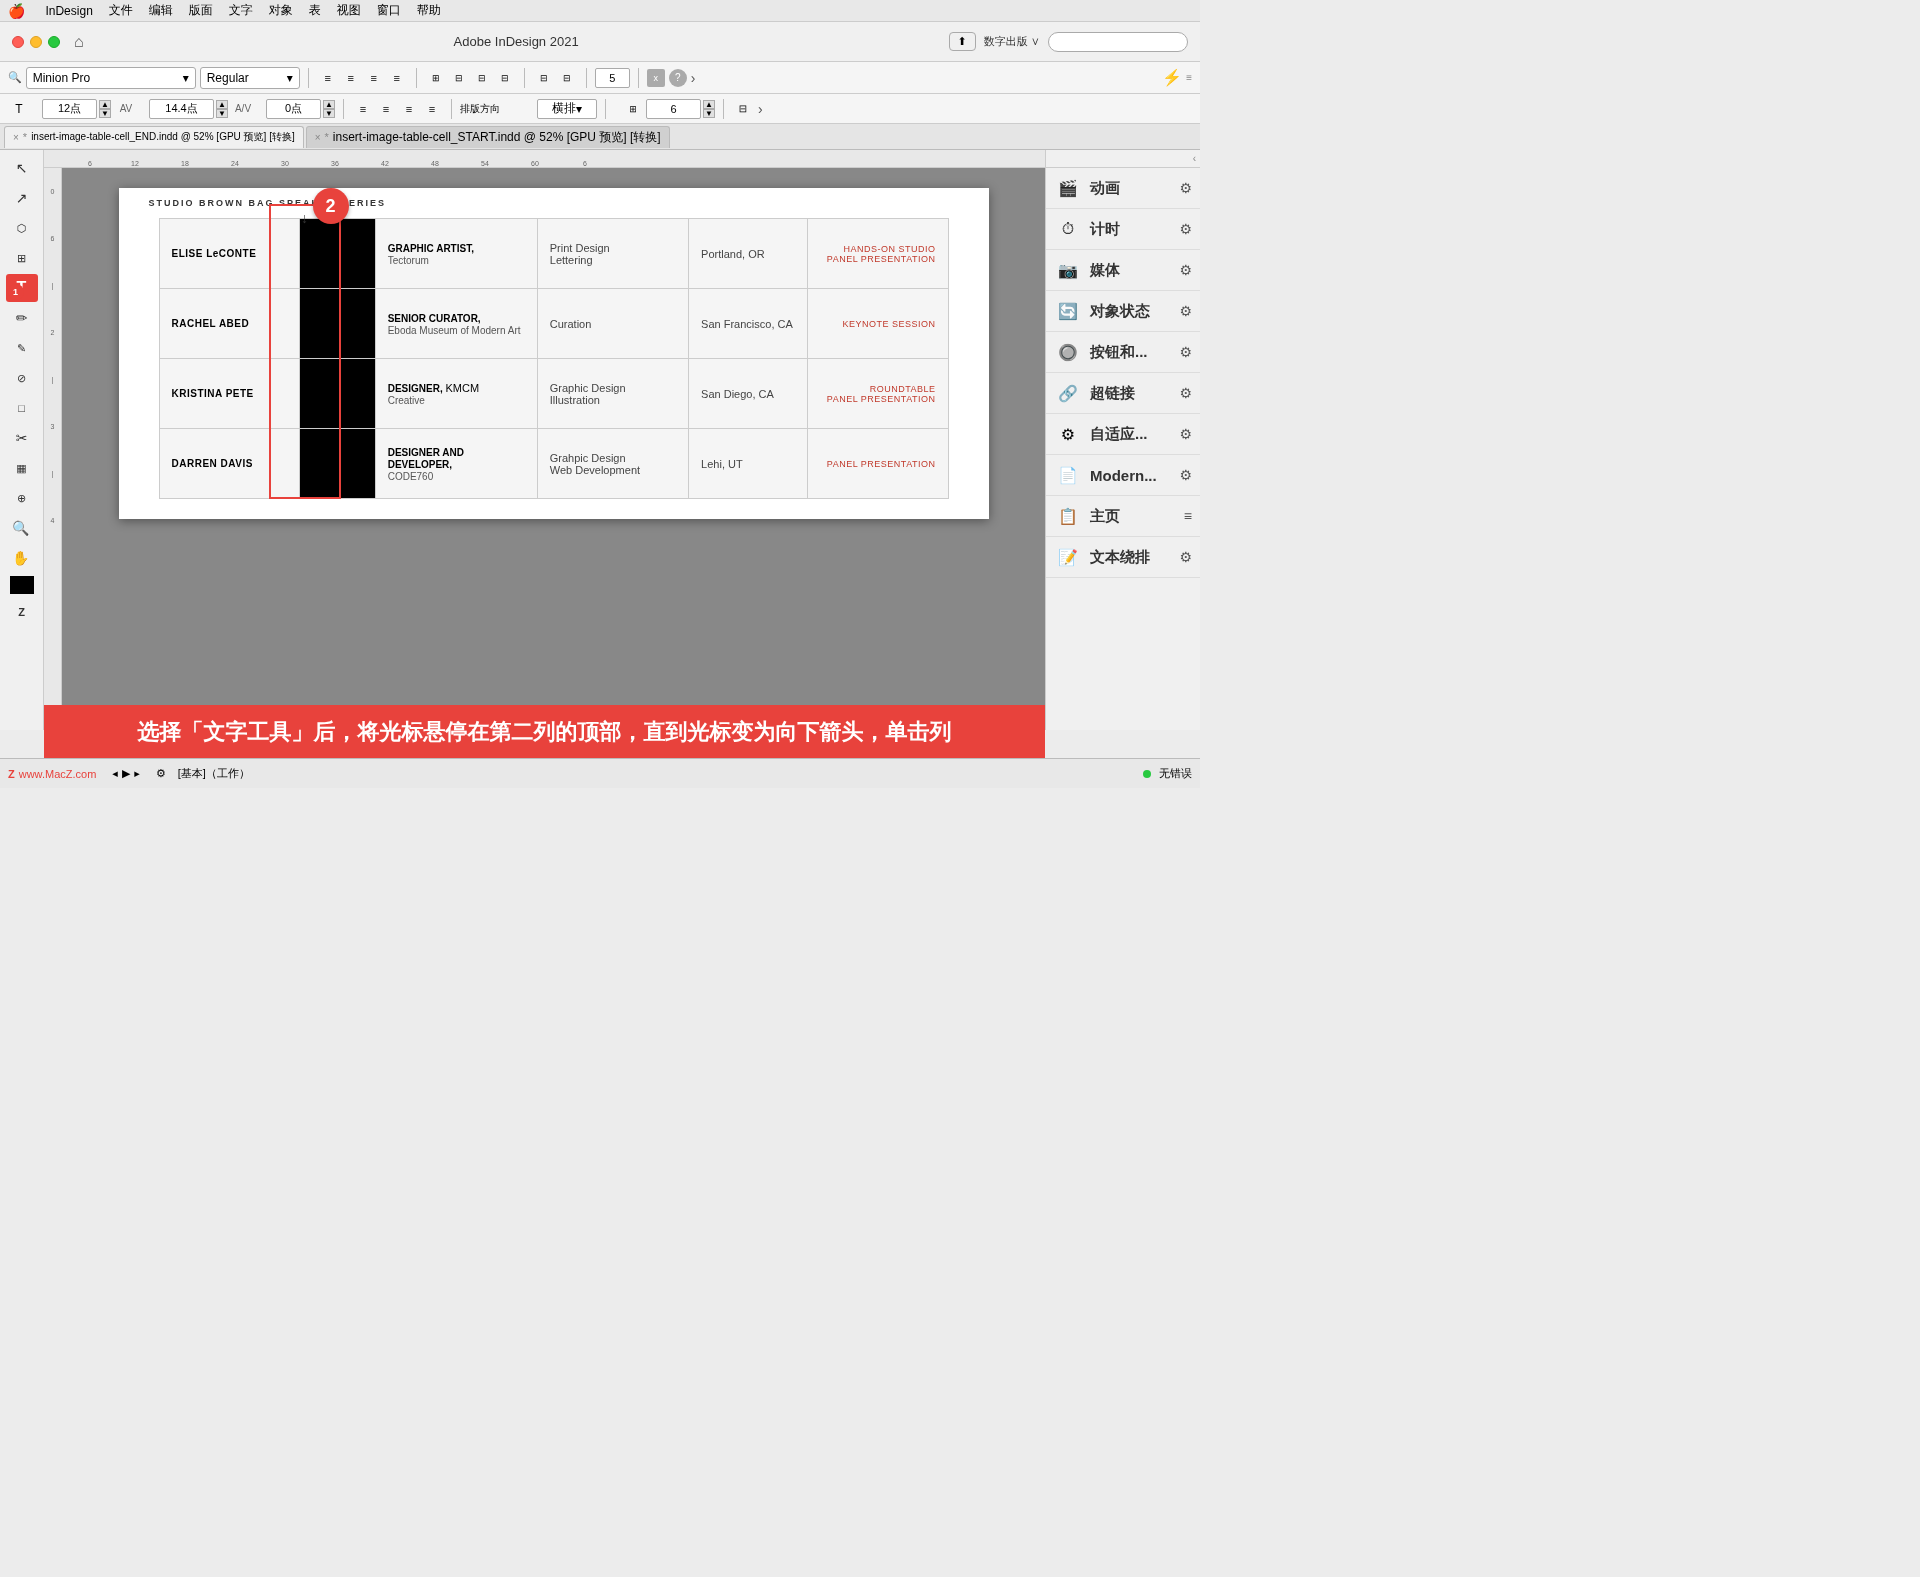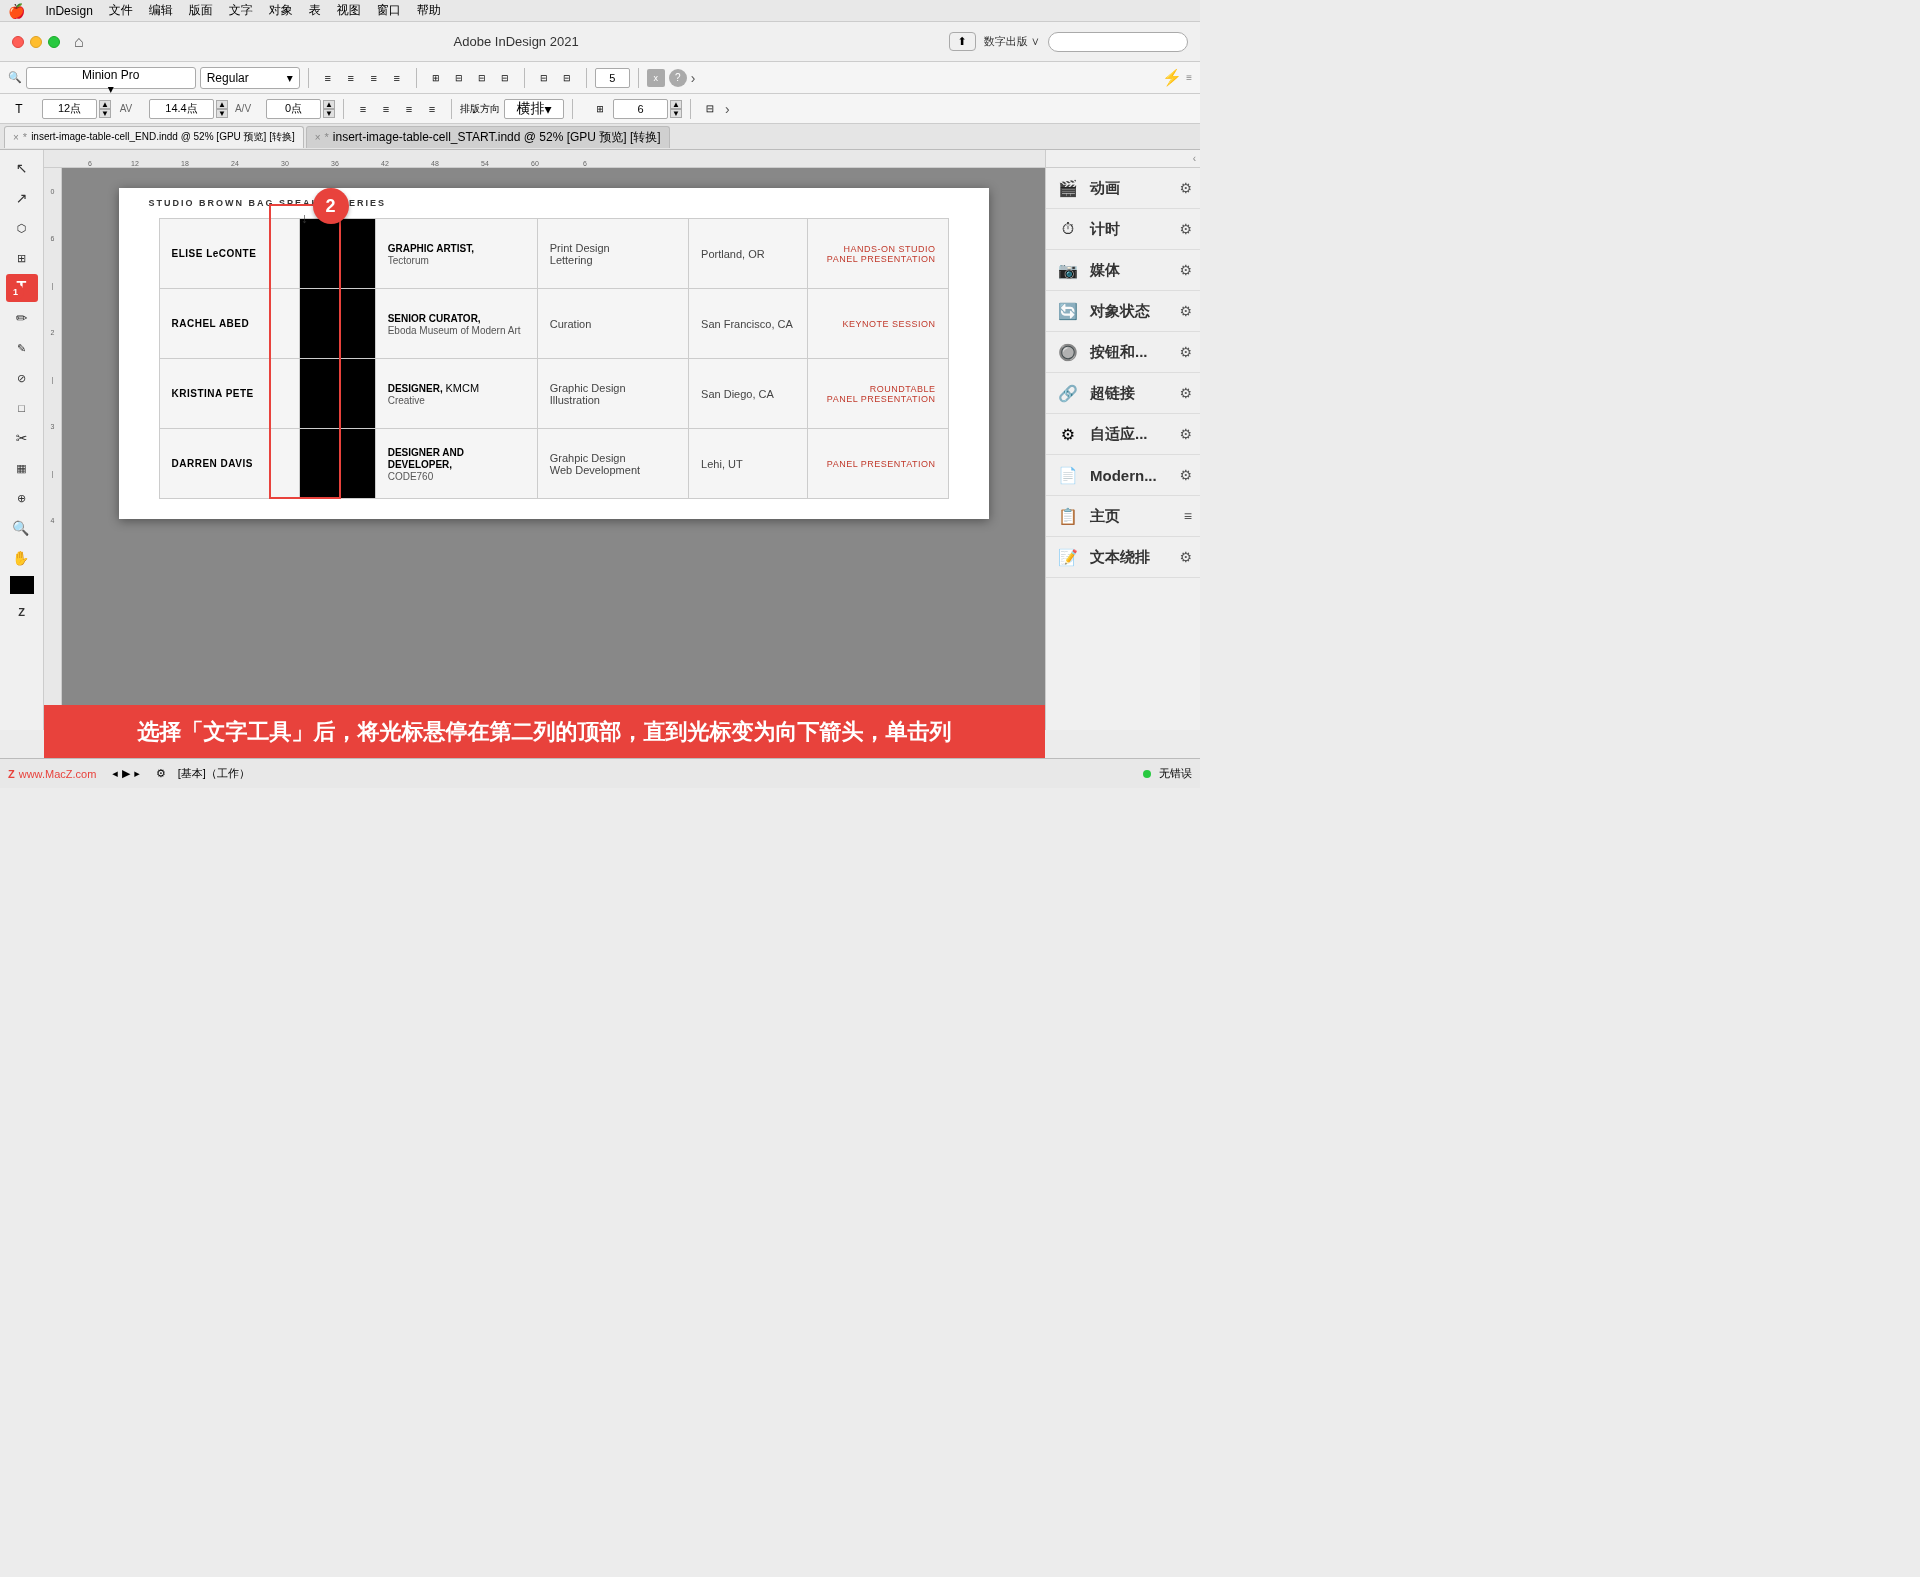--- a/index.html
+++ b/index.html
@@ -60,21 +60,21 @@
       gap: 4px;
       border-bottom: 1px solid #ccc;
     }
     .font-search { display: flex; align-items: center; gap: 2px; }
     .search-small { font-size: 11px; color: #555; }
     .font-dropdown {
       width: 170px; height: 22px;
       background: #fff; border: 1px solid #aaa;
       border-radius: 3px; font-size: 12px;
       display: flex; align-items: center; justify-content: space-between;
-      padding: 0 6px; cursor: pointer; flex-direction: column;
+      padding: 0 6px; cursor: pointer;
     }
     .style-dropdown {
       width: 100px; height: 22px;
       background: #fff; border: 1px solid #aaa;
       border-radius: 3px; font-size: 12px;
       display: flex; align-items: center; justify-content: space-between;
       padding: 0 6px; cursor: pointer;
     }
     .toolbar-sep { width: 1px; height: 20px; background: #bbb; margin: 0 4px; }
     .tb-icon { width: 22px; height: 22px; display: flex; align-items: center; justify-content: center; font-size: 11px; cursor: pointer; border-radius: 2px; }
@@ -93,21 +93,21 @@
       align-items: center;
       padding: 0 8px;
       gap: 4px;
       border-bottom: 1px solid #ccc;
     }
     .size-field { display: flex; align-items: center; gap: 2px; padding-left: 8px; }
     .size-input { width: 55px; height: 20px; background: #fff; border: 1px solid #aaa; border-radius: 2px; font-size: 11px; display: flex; align-items: center; justify-content: center; }
     .size-spinners { display: flex; flex-direction: column; }
     .spinner-btn { width: 12px; height: 9px; display: flex; align-items: center; justify-content: center; font-size: 8px; cursor: pointer; background: #e0e0e0; border: 1px solid #aaa; }
     .layout-direction { display: flex; align-items: center; gap: 4px; }
-    .direction-dropdown { width: 60px; height: 20px; background: #fff; border: 1px solid #aaa; border-radius: 2px; font-size: 14px; display: flex; align-items: center; justify-content: center; cursor: pointer; }
+    .direction-dropdown { width: 60px; height: 20px; background: #fff; border: 1px solid #aaa; border-radius: 2px; font-size: 12px; display: flex; align-items: center; justify-content: center; cursor: pointer; margin-left: 33px; }
 
     
     .tabbar {
       height: 26px;
       background: #e5e5e5;
       display: flex;
       align-items: center;
       padding: 0 4px;
       border-bottom: 1px solid #bbb;
     }

